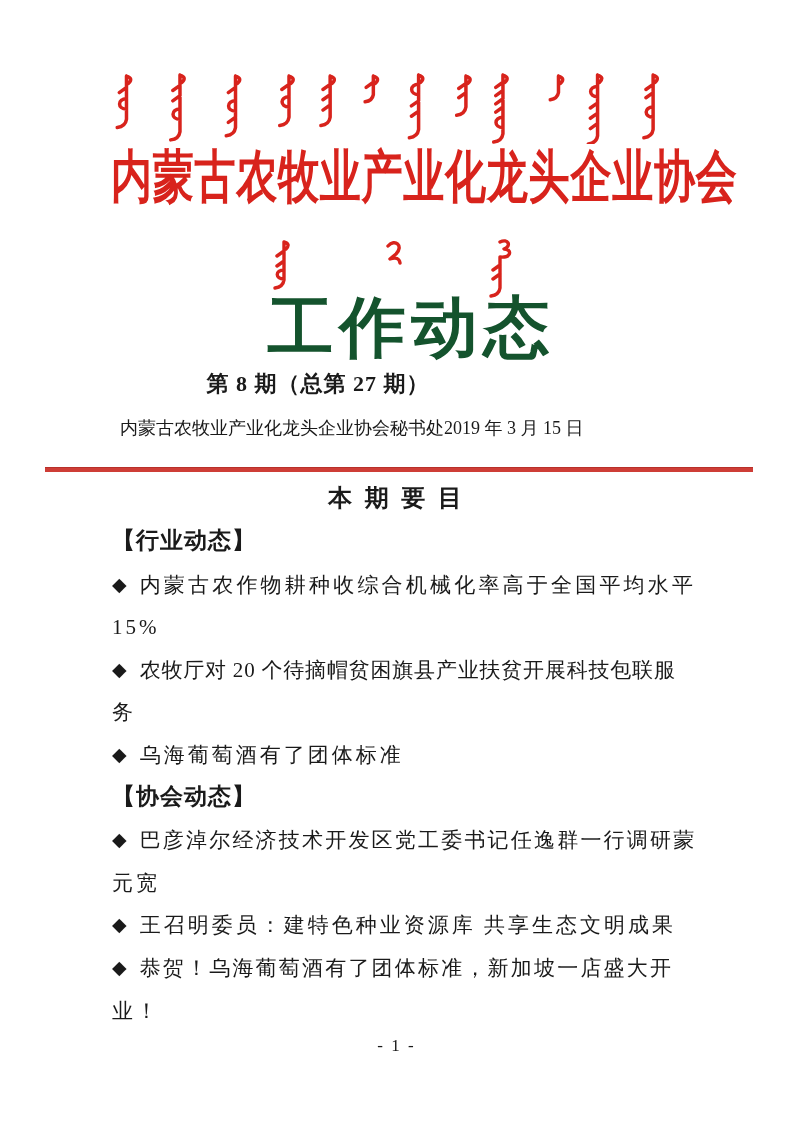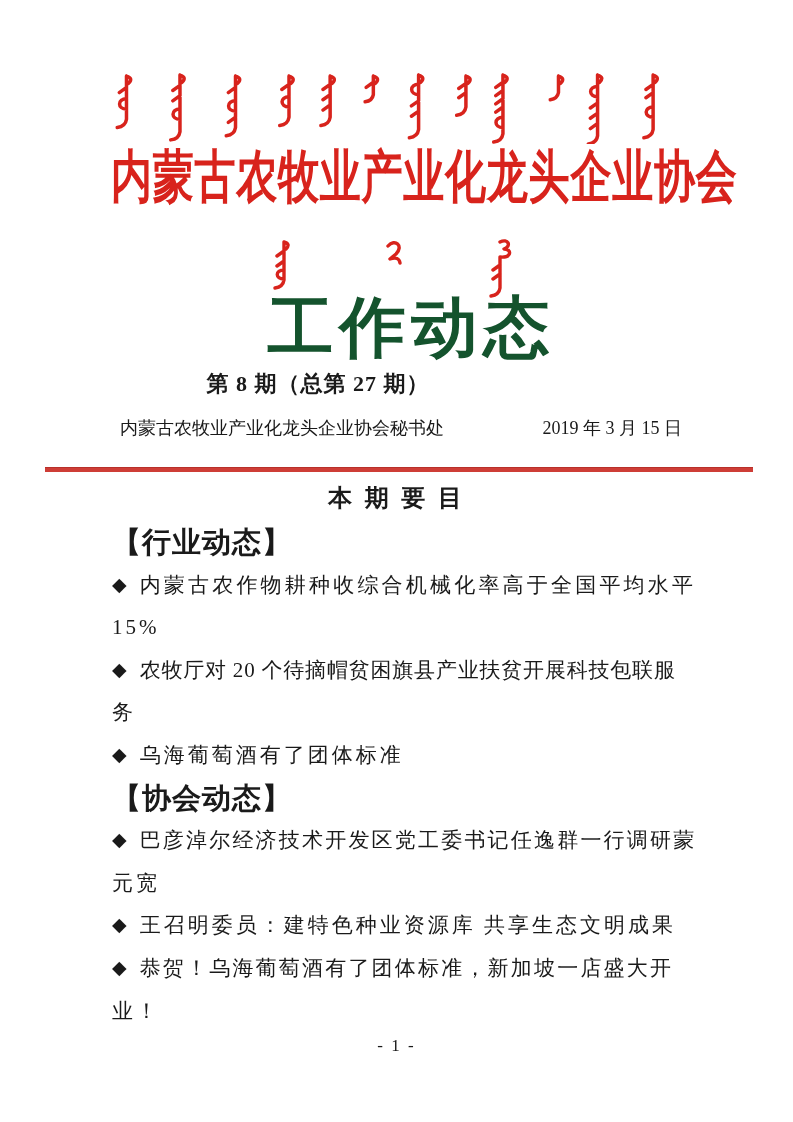--- a/index.html
+++ b/index.html
@@ -14,32 +14,32 @@
     top:139px;left:0;width:793px;text-align:center;color:#d8231c;
     font-size:57px;font-weight:bold;white-space:nowrap;letter-spacing:1px;
     transform:scaleX(0.72);transform-origin:center;
   }
   #mong-row2{top:238px;left:0;width:793px;text-align:center;}
   #bulletin-title{
     top:283px;left:15px;width:793px;text-align:center;color:#14532d;
     font-size:66px;font-weight:bold;letter-spacing:6px;white-space:nowrap;
   }
   #issue-line{top:369px;left:0;width:636px;text-align:center;font-size:22px;font-weight:bold;letter-spacing:1px;}
-  #pub-row{top:416px;left:120px;width:562px;display:flex;justify-content:space-between;font-size:18px;white-space:nowrap;}
+  #pub-row{top:416px;left:120px;width:562px;display:flex;font-size:18px;white-space:nowrap;}
   #divider{top:467px;left:45px;width:708px;height:4px;background:#ce3d36;border-top:1px solid #b8302a;}
   #contents-heading{
     top:482px;left:0;width:793px;text-align:center;font-size:24px;font-weight:bold;letter-spacing:3px;
     font-family:"Liberation Sans","DejaVu Sans",sans-serif;
   }
   
   #content{top:521px;left:112px;width:576px;font-size:21px;}
   .line{line-height:42.6px;white-space:nowrap;}
   .sec-title{
-    font-family:Liberation Sans, sans-serif;
-    font-weight:bold;font-size:29px;letter-spacing:1px;
+    font-family:Liberation Mono, monospace;
+    font-weight:bold;font-size:23px;letter-spacing:1px;
   }
   .bullet{font-size:19px;margin-right:13px;letter-spacing:0;vertical-align:1px;}
   .ls30{letter-spacing:3px;}
   .ls32{letter-spacing:3.2px;}
   .ls22{letter-spacing:2.2px;}
   .ls08{letter-spacing:0.8px;}
   #page-num{top:1036px;left:0;width:793px;text-align:center;font-size:17px;letter-spacing:2px;}
   svg .mg{stroke:#d8231c;stroke-width:3.4;fill:none;stroke-linecap:round;stroke-linejoin:round;}
 </style>
 </head>

